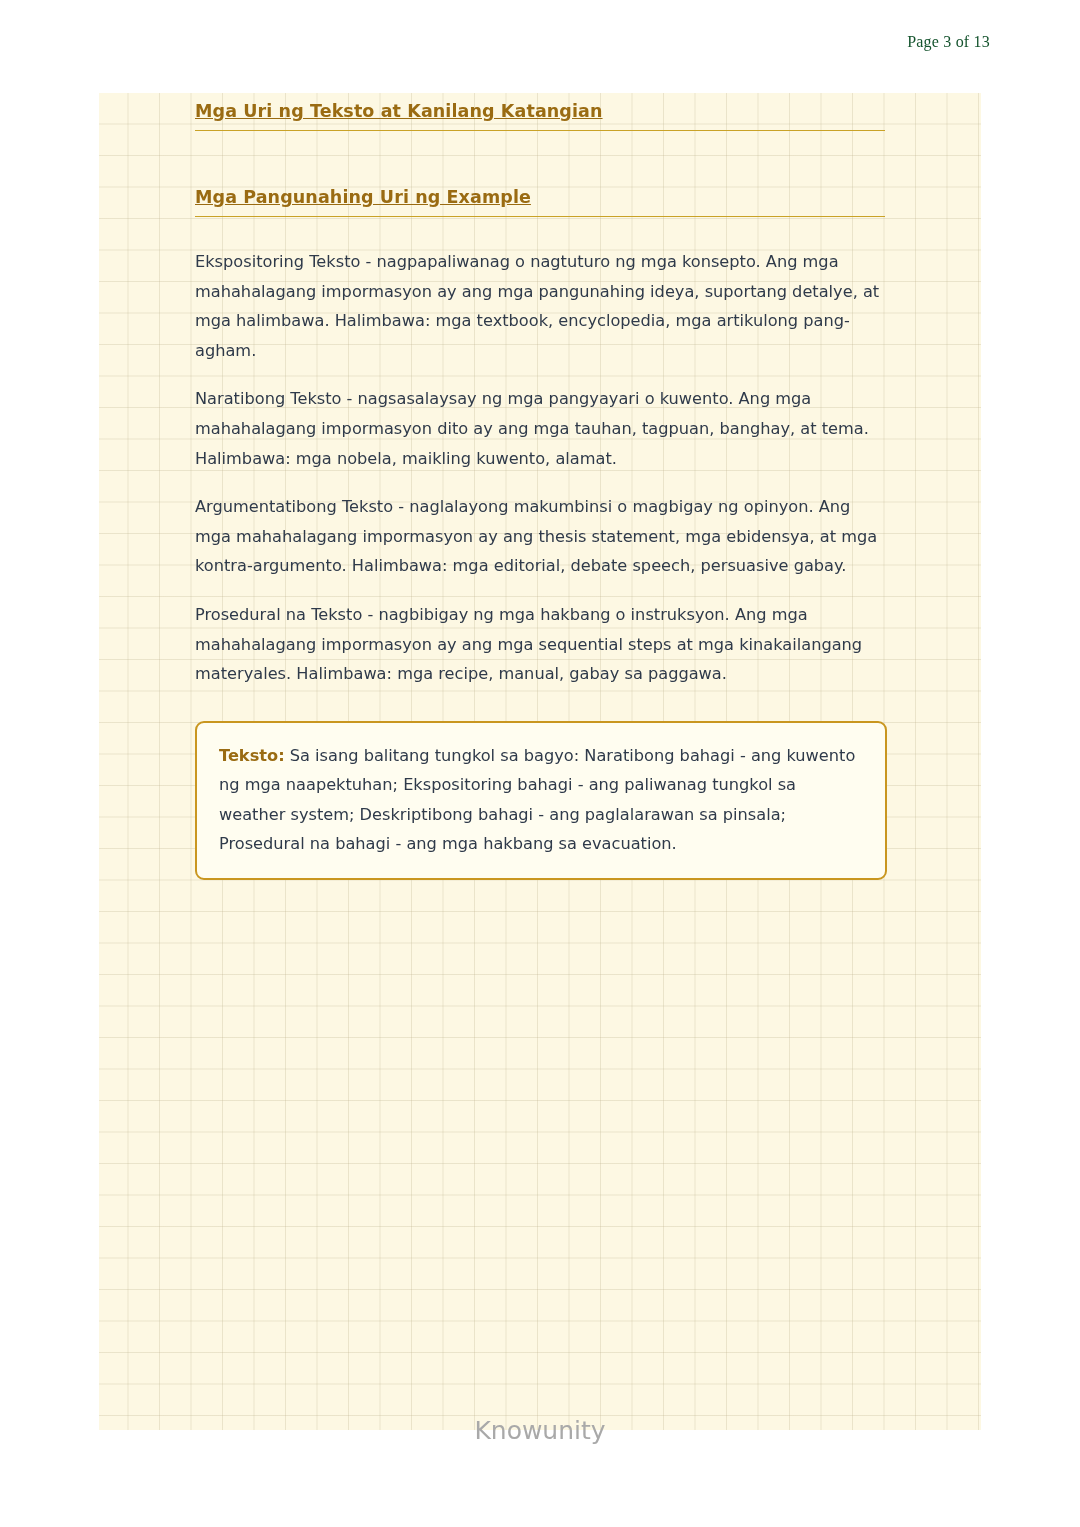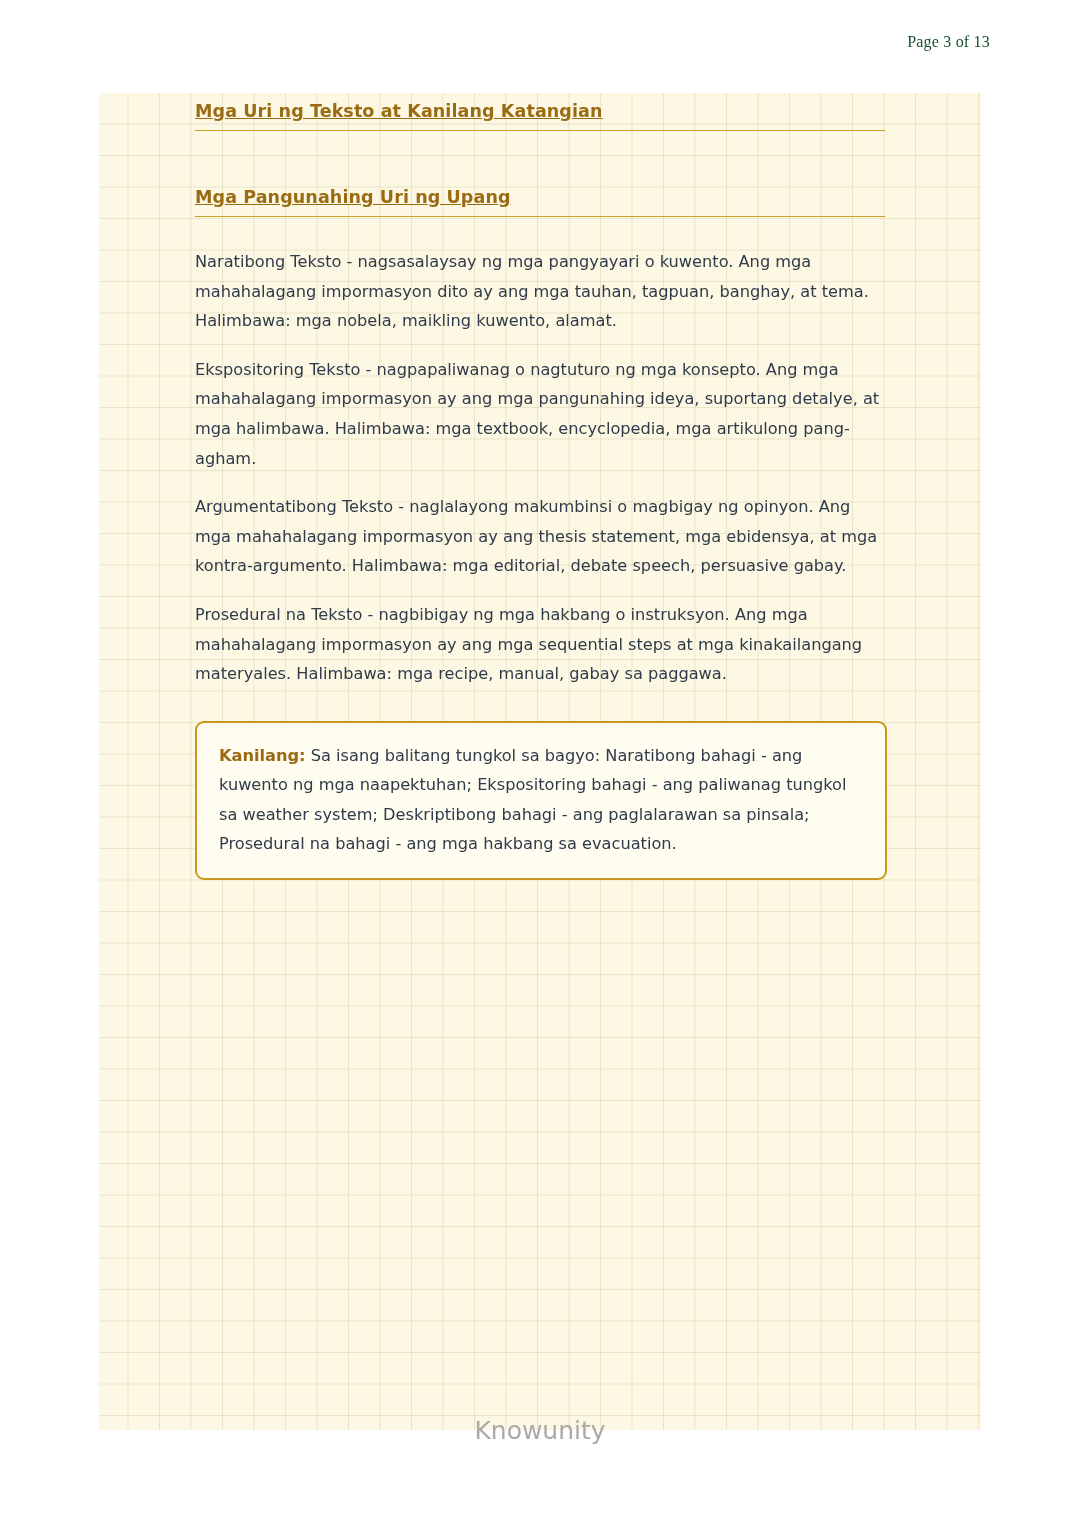--- a/index.html
+++ b/index.html
@@ -101,28 +101,28 @@
 <div class="page-header">Page 3 of 13</div>
 
 <div class="note-sheet">
   <div class="content">
 
     <h2 class="section-title">Mga Uri ng Teksto at Kanilang Katangian</h2>
     <div class="gap-after-rule"></div>
 
     <div class="block-space-1"></div>
 
-    <h2 class="section-title">Mga Pangunahing Uri ng Upang</h2>
+    <h2 class="section-title">Mga Pangunahing Uri ng Example</h2>
     <div class="gap-after-rule"></div>
 
+    <p class="para">Ekspositoring Teksto - nagpapaliwanag o nagtuturo ng mga konsepto. Ang mga mahahalagang impormasyon ay ang mga pangunahing ideya, suportang detalye, at mga halimbawa. Halimbawa: mga textbook, encyclopedia, mga artikulong pang-agham.</p>
     <p class="para">Naratibong Teksto - nagsasalaysay ng mga pangyayari o kuwento. Ang mga mahahalagang impormasyon dito ay ang mga tauhan, tagpuan, banghay, at tema. Halimbawa: mga nobela, maikling kuwento, alamat.</p>
-    <p class="para">Ekspositoring Teksto - nagpapaliwanag o nagtuturo ng mga konsepto. Ang mga mahahalagang impormasyon ay ang mga pangunahing ideya, suportang detalye, at mga halimbawa. Halimbawa: mga textbook, encyclopedia, mga artikulong pang-agham.</p>
     <p class="para">Argumentatibong Teksto - naglalayong makumbinsi o magbigay ng opinyon. Ang mga mahahalagang impormasyon ay ang thesis statement, mga ebidensya, at mga kontra-argumento. Halimbawa: mga editorial, debate speech, persuasive gabay.</p>
     <p class="para">Prosedural na Teksto - nagbibigay ng mga hakbang o instruksyon. Ang mga mahahalagang impormasyon ay ang mga sequential steps at mga kinakailangang materyales. Halimbawa: mga recipe, manual, gabay sa paggawa.</p>
 
     <div class="example-box">
-      <p class="para"><span class="example-label">Kanilang:</span><span> Sa isang balitang tungkol sa bagyo: Naratibong bahagi - ang kuwento ng mga naapektuhan; Ekspositoring bahagi - ang paliwanag tungkol sa weather system; Deskriptibong bahagi - ang paglalarawan sa pinsala; Prosedural na bahagi - ang mga hakbang sa evacuation.</span></p>
+      <p class="para"><span class="example-label">Teksto:</span><span> Sa isang balitang tungkol sa bagyo: Naratibong bahagi - ang kuwento ng mga naapektuhan; Ekspositoring bahagi - ang paliwanag tungkol sa weather system; Deskriptibong bahagi - ang paglalarawan sa pinsala; Prosedural na bahagi - ang mga hakbang sa evacuation.</span></p>
     </div>
 
   </div>
 </div>
 
 <div class="watermark">Knowunity</div>
 
 </body></html>

